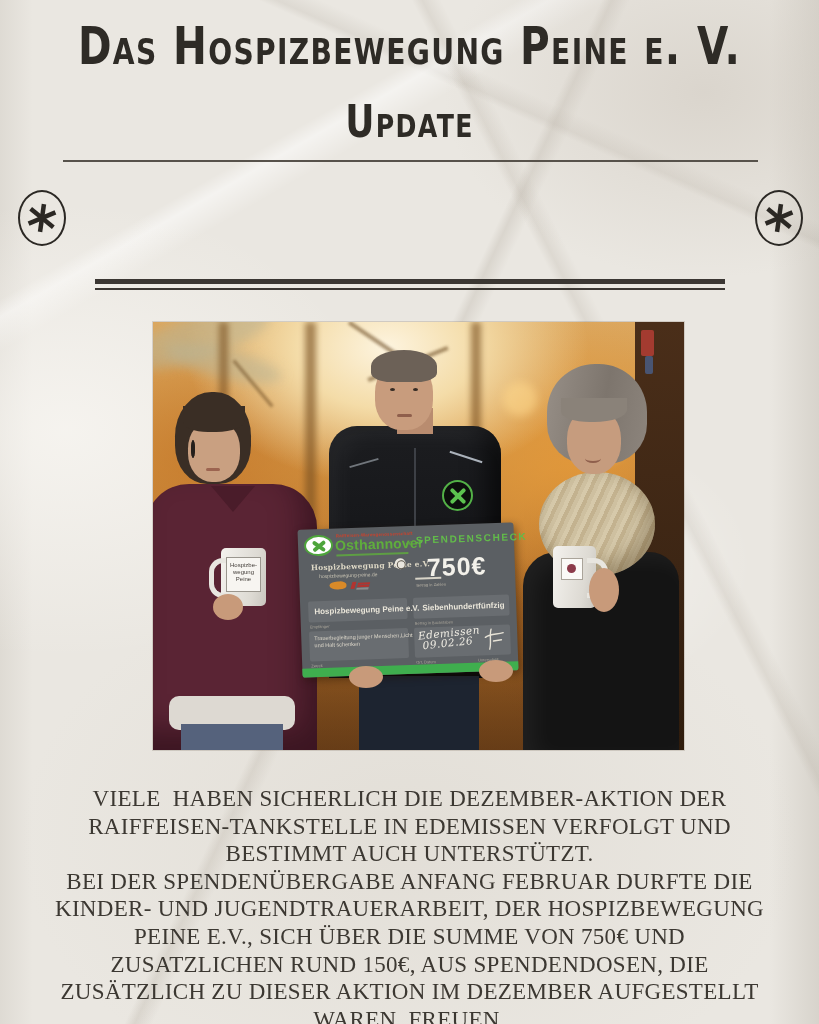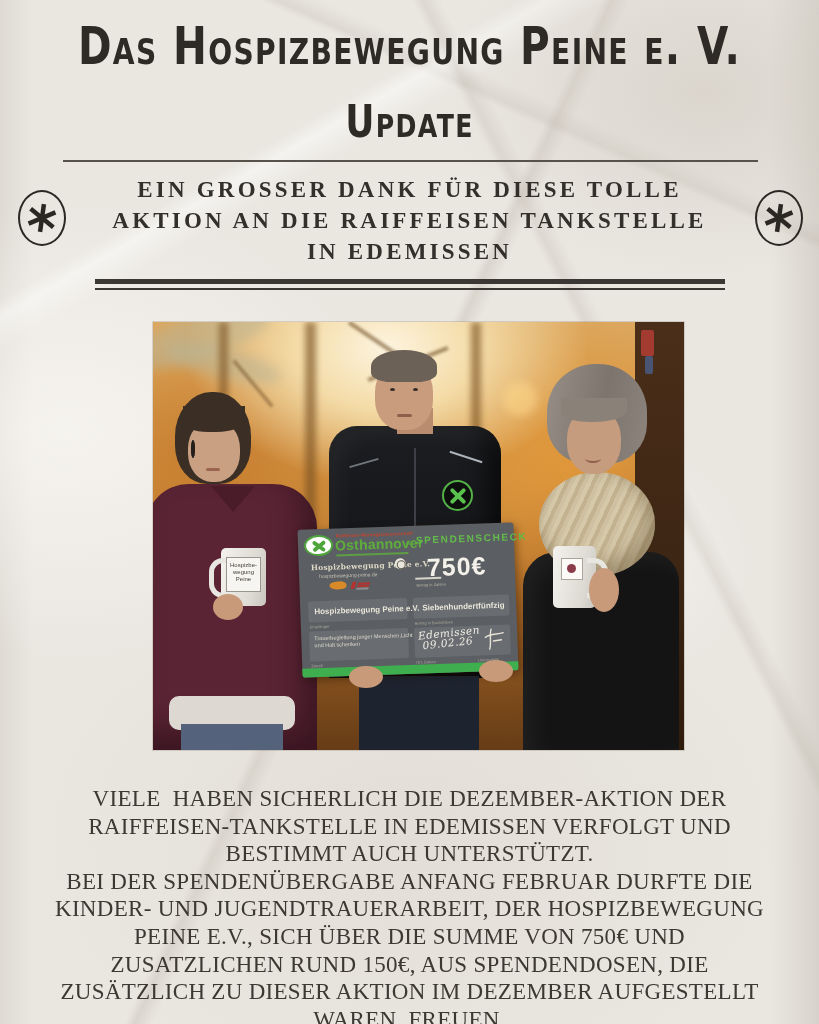--- a/index.html
+++ b/index.html
@@ -167,23 +167,20 @@
 
   <div class="circle-asterisk ca-left">
     <svg width="30" height="34" viewBox="0 0 30 34">
       <g stroke="#2b2824" stroke-width="4.5">
         <line x1="15" y1="3" x2="15" y2="31"></line>
         <line x1="2.5" y1="9.5" x2="27.5" y2="24.5"></line>
         <line x1="27.5" y1="9.5" x2="2.5" y2="24.5"></line>
       </g>
     </svg>
   </div>
-  <div class="subtitle">EIN GROSSER DANK FÜR DIESE TOLLE
-AKTION AN DIE RAIFFEISEN TANKSTELLE
-IN EDEMISSEN</div>
   <div class="circle-asterisk ca-right">
     <svg width="30" height="34" viewBox="0 0 30 34">
       <g stroke="#2b2824" stroke-width="4.5">
         <line x1="15" y1="3" x2="15" y2="31"></line>
         <line x1="2.5" y1="9.5" x2="27.5" y2="24.5"></line>
         <line x1="27.5" y1="9.5" x2="2.5" y2="24.5"></line>
       </g>
     </svg>
   </div>
 

